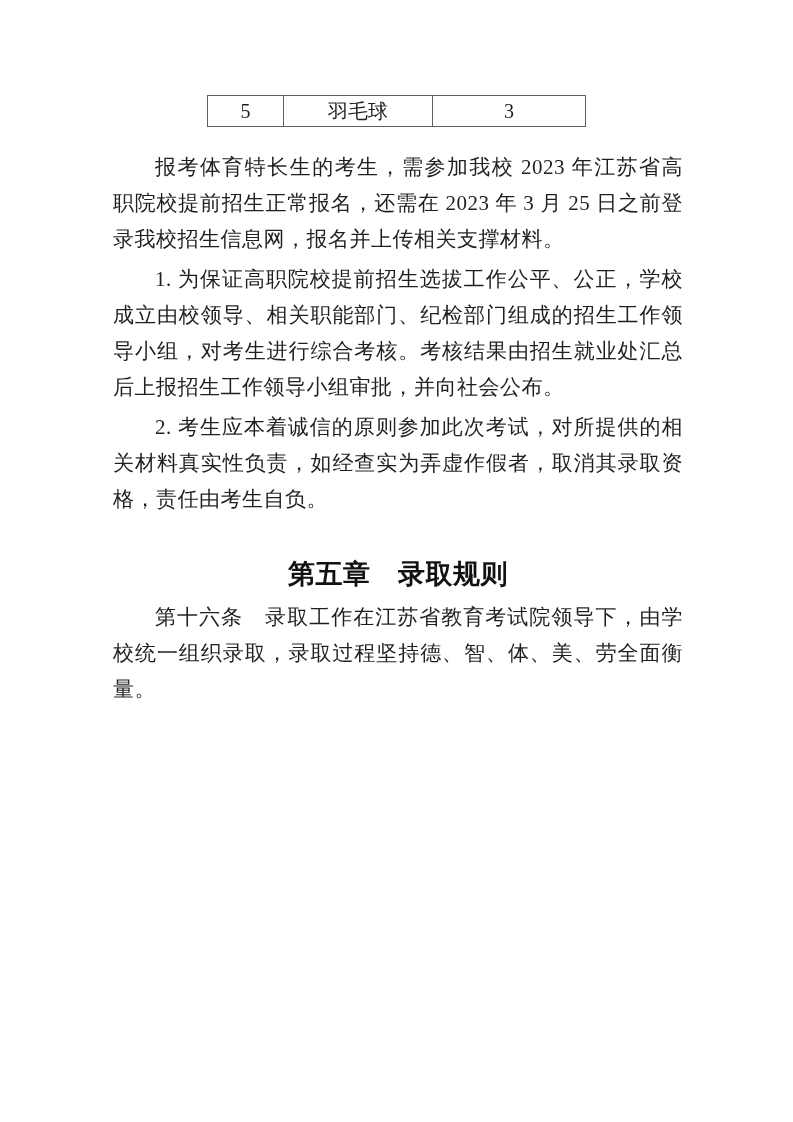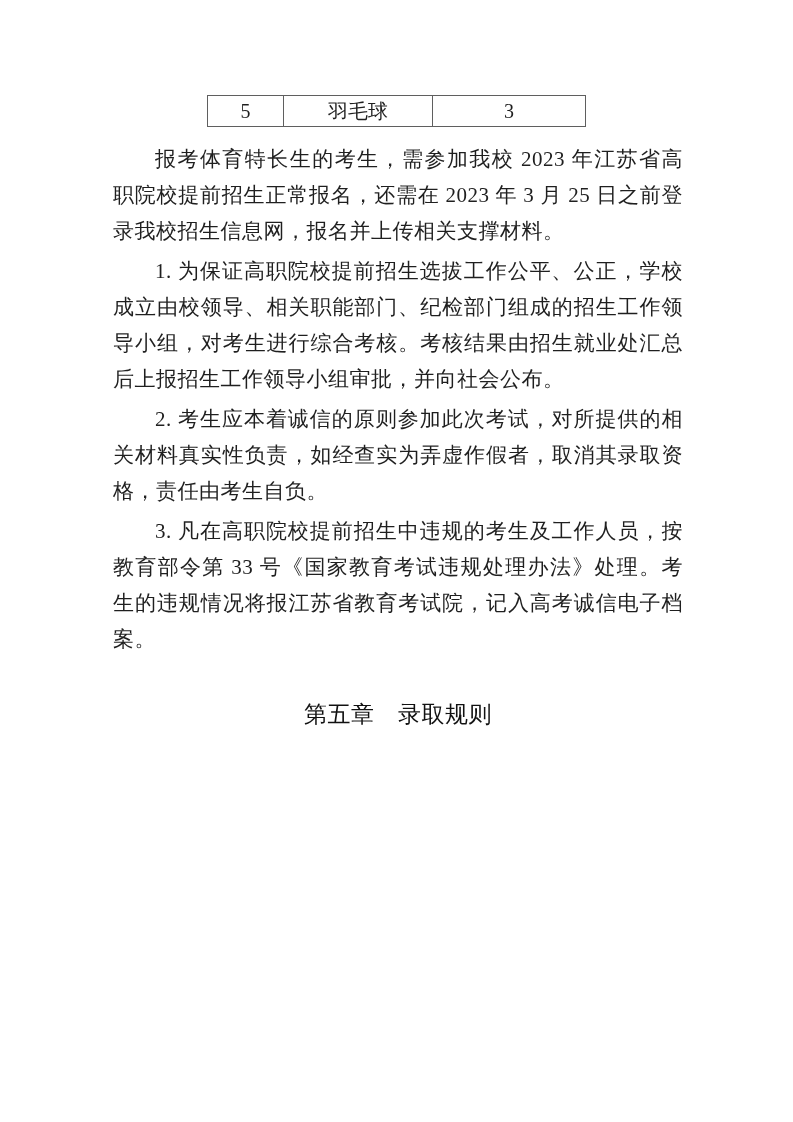--- a/index.html
+++ b/index.html
@@ -42,27 +42,27 @@
     margin-left: 113px;
   }
   .para {
     margin: 0;
     font-size: 21px;
     line-height: 36px;
     text-align: justify;
     text-indent: 42px;
     letter-spacing: 0.5px;
   }
-  .para.first { margin-top: 14px; }
+  .para.first { margin-top: 22px; }
   .para.numbered { margin-top: 4px; }
   .chapter-heading {
     margin: 42px 0 10px 0;
     font-family: "Liberation Sans", "DejaVu Sans", sans-serif;
-    font-weight: normal;
-    font-size: 23px;
+    font-weight: bold;
+    font-size: 27px;
     line-height: 30px;
     text-align: center;
     text-indent: 0;
     color: var(--heading-color, #111111);
   }
 </style>
 </head>
 <body>
 
 <div class="page">
@@ -79,19 +79,19 @@
 
   <div class="content">
     <p class="para first">报考体育特长生的考生，需参加我校 2023 年江苏省高职院校提前招生正常报名，还需在 2023 年 3 月 25 日之前登录我校招生信息网，报名并上传相关支撑材料。</p>
 
 
 
     <p class="para numbered">1. 为保证高职院校提前招生选拔工作公平、公正，学校成立由校领导、相关职能部门、纪检部门组成的招生工作领导小组，对考生进行综合考核。考核结果由招生就业处汇总后上报招生工作领导小组审批，并向社会公布。</p>
 
     <p class="para numbered">2. 考生应本着诚信的原则参加此次考试，对所提供的相关材料真实性负责，如经查实为弄虚作假者，取消其录取资格，责任由考生自负。</p>
 
-    <p class="para numbered">3. 凡在高职院校提前招生中违规的考生及工作人员，按教育部令第 33 号《国家教育考试违规处理办法》处理。考生的违规情况将报江苏省教育考试院，记入高考诚信电子档案。</p>
 
     <p class="para chapter-heading">第五章　录取规则</p>
 
+    <p class="para">第十六条　录取工作在江苏省教育考试院领导下，由学校统一组织录取，录取过程坚持德、智、体、美、劳全面衡量。</p>
   </div>
 
 </div>
 
 </body></html>

